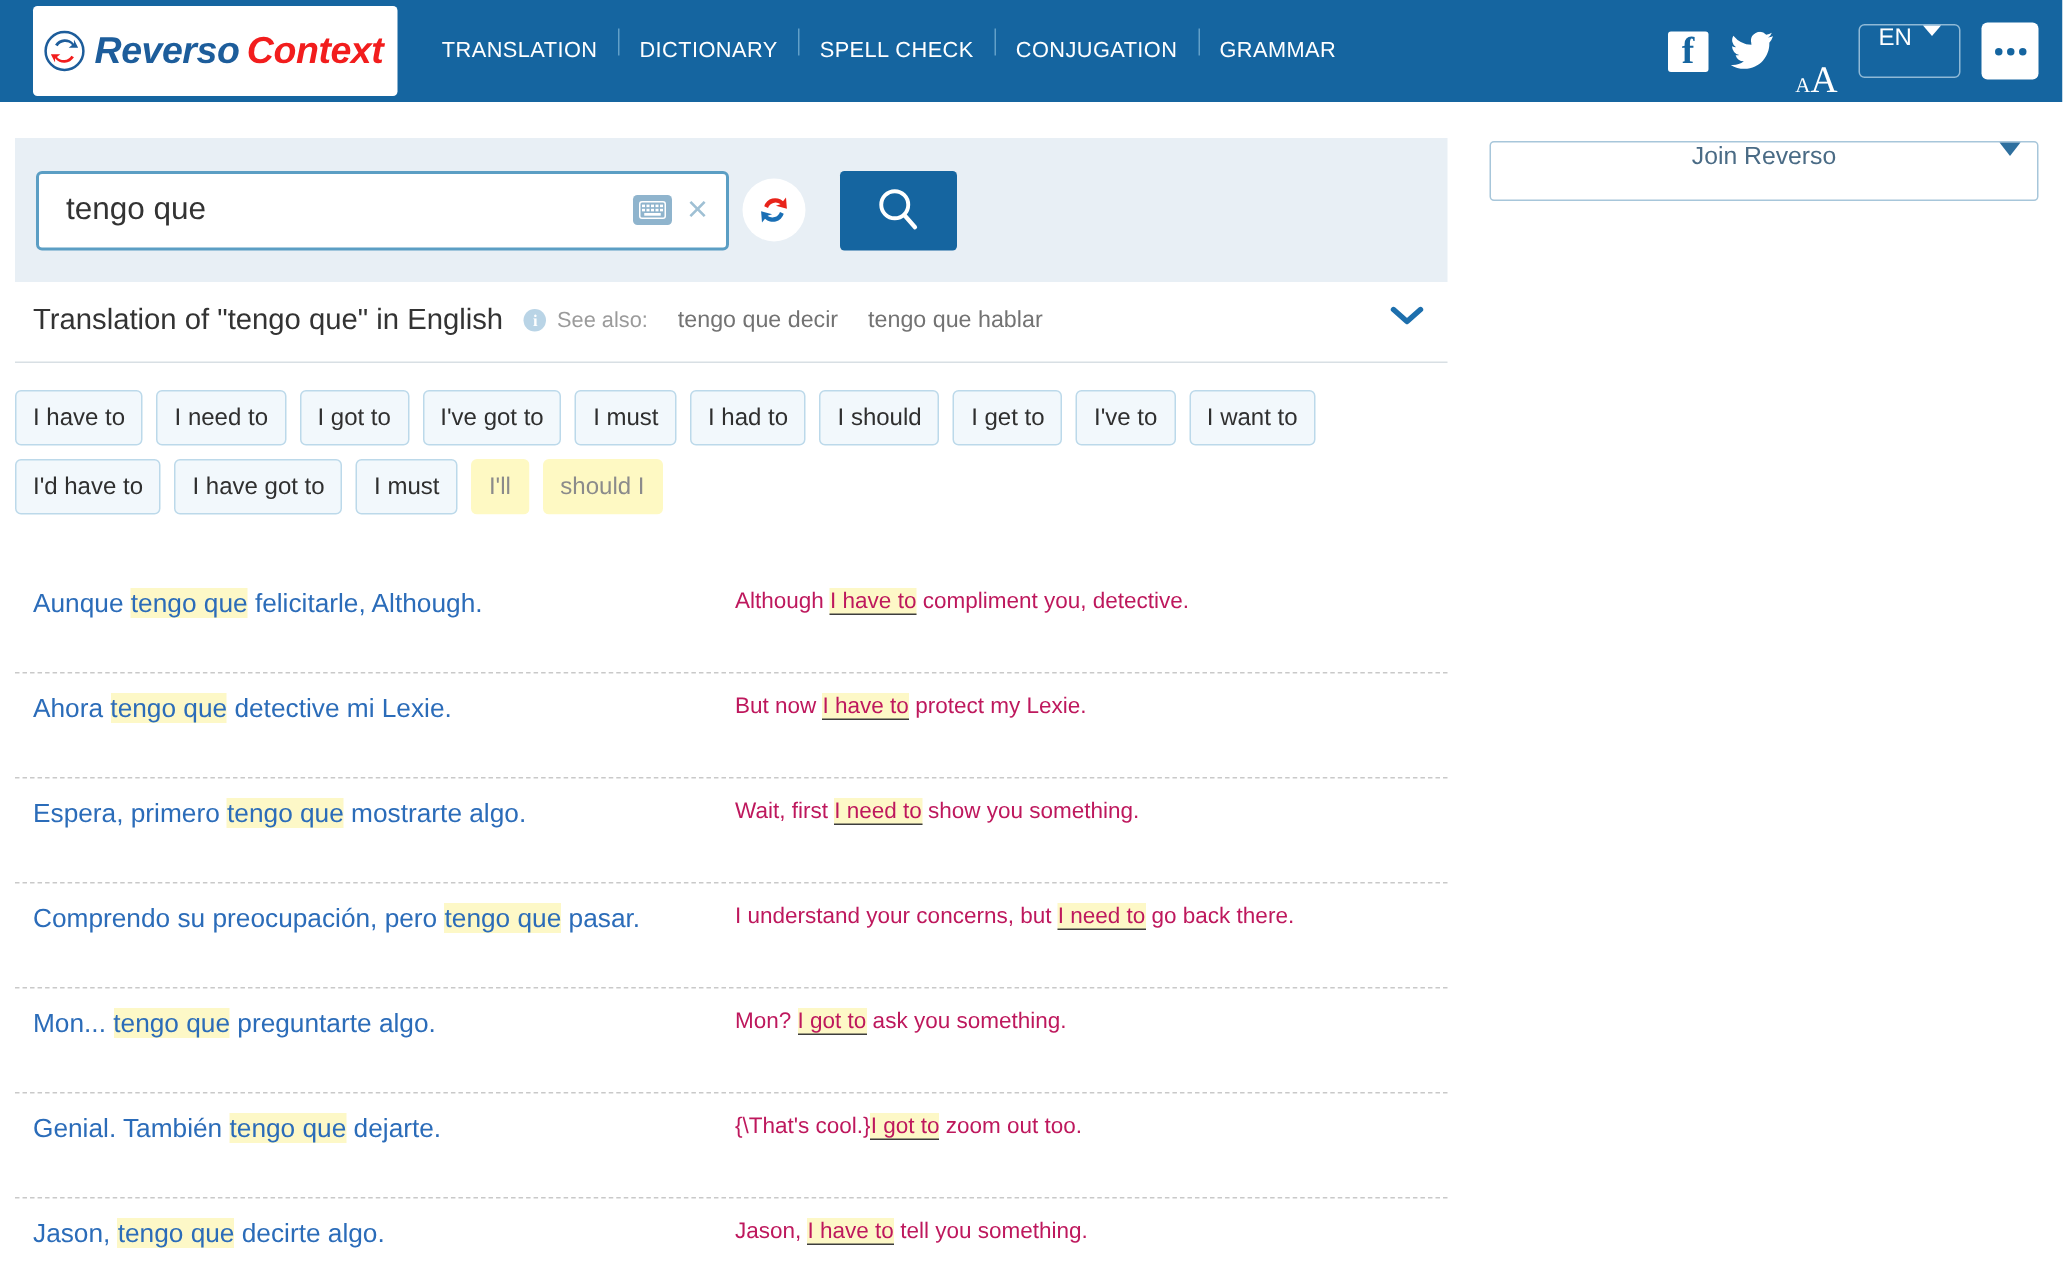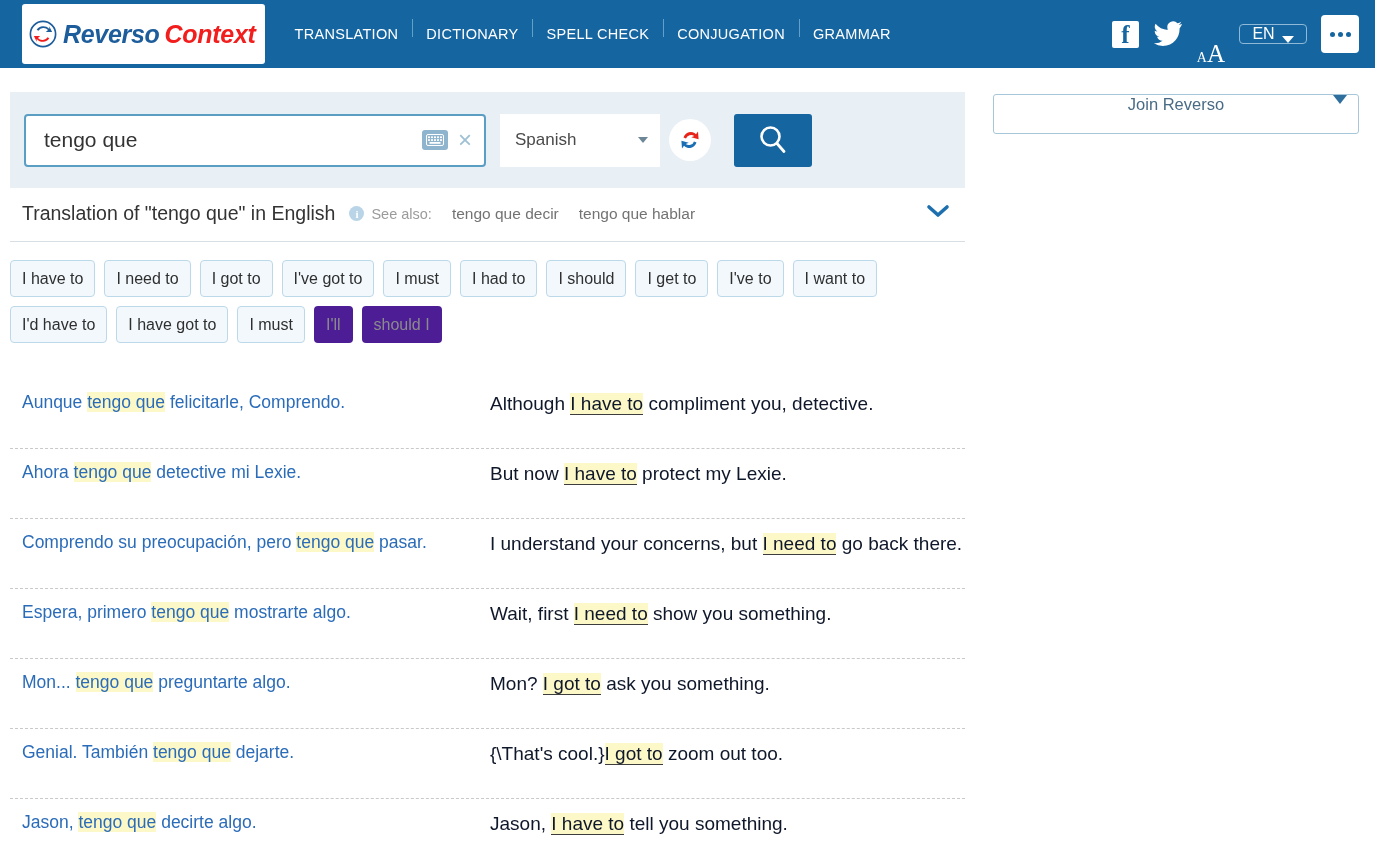--- a/index.html
+++ b/index.html
@@ -104,24 +104,24 @@
     line-height: 1;
     white-space: nowrap;
     margin-top: 38px;
   }
   .aa-icon .small { font-size: 14px; }
   .aa-icon .big { font-size: 25px; }
 
   .lang-btn {
     border: 1px solid #8fb9d6;
     border-radius: 4px;
-    height: 20px;
+    height: 36px;
     min-width: 68px;
     display: flex;
-    align-items: flex-end;
+    align-items: flex-start;
     justify-content: center;
     gap: 7px;
     color: #ffffff;
     font-size: 16px;
     padding: 0 9px;
     box-sizing: border-box;
     cursor: pointer;
   }
   .caret-white {
     width: 0; height: 0;
@@ -293,21 +293,21 @@
     height: 37px;
     padding: 0 11px;
     display: flex; align-items: center;
     font-size: 16px;
     color: #2f2f2f;
     box-sizing: border-box;
     cursor: pointer;
     white-space: nowrap;
   }
   .chip.muted {
-    background: #4c1d95;
+    background: #fef9c3;
     border-color: transparent;
     color: #8b8b8b;
   }
 
   
   .examples { margin: 36px 0 0 10px; width: 955px; }
   .ex-row {
     display: flex;
     align-items: flex-start;
     border-bottom: 1px dashed #c9c9c9;
@@ -319,22 +319,22 @@
     flex: 0 0 480px;
     padding-left: 12px;
     box-sizing: border-box;
     font-size: 17.5px;
     color: #2b6cb9;
     line-height: 1.35;
     cursor: pointer;
   }
   .ex-tgt {
     flex: 1;
-    font-size: 19px;
-    color: #0f172a;
+    font-size: 15px;
+    color: #be185d;
     line-height: 1.35;
     cursor: pointer;
   }
   .hl { background: #fdf8c7; }
   .hl-u { background: #fdf8c7; border-bottom: 1px solid #3d3d3d; }
 
   
   .join-box {
     border: 1px solid #a7c6da;
     border-radius: 3px;
@@ -424,24 +424,20 @@
               <rect x="8" y="5.2" width="2" height="1.7"></rect>
                 <rect x="11" y="5.2" width="2" height="1.7"></rect>
               <rect x="14" y="5.2" width="2" height="1.7"></rect>
               <rect x="3.5" y="8" width="11" height="1.8"></rect>
             </g>
           </svg>
         </span>
         <span class="clear-x">×</span>
       </div>
 
-      <div class="sel sel-src">
-        <span>Spanish</span>
-        <span class="caret-gray"></span>
-      </div>
 
       <div class="swap">
         <svg width="28" height="28" viewBox="0 0 28 28">
           <path d="M7.5 11.5 A7.6 7.6 0 0 1 20 8.2 L22 5.6 L22.6 13.2 L15.3 11.2 L18.3 10.1 A5.4 5.4 0 0 0 10 12.6 Z" fill="#e8231a"></path>
           <path d="M20.5 16.5 A7.6 7.6 0 0 1 8 19.8 L6 22.4 L5.4 14.8 L12.7 16.8 L9.7 17.9 A5.4 5.4 0 0 0 18 15.4 Z" fill="#1a6fb5"></path>
         </svg>
       </div>
 
 
       <button class="go-btn">
@@ -478,34 +474,34 @@
         <div class="chip">I want to</div>
         <div class="chip">I'd have to</div>
         <div class="chip">I have got to</div>
         <div class="chip">I must</div>
         <div class="chip muted">I'll</div>
         <div class="chip muted">should I</div>
       </div>
 
     <div class="examples">
         <div class="ex-row">
-          <div class="ex-src"><span>Aunque </span><span class="hl">tengo que</span><span> felicitarle, Comprendo.</span></div>
+          <div class="ex-src"><span>Aunque </span><span class="hl">tengo que</span><span> felicitarle, Although.</span></div>
           <div class="ex-tgt"><span>Although </span><span class="hl-u">I have to</span><span> compliment you, detective.</span></div>
         </div>
         <div class="ex-row">
           <div class="ex-src"><span>Ahora </span><span class="hl">tengo que</span><span> detective mi Lexie.</span></div>
           <div class="ex-tgt"><span>But now </span><span class="hl-u">I have to</span><span> protect my Lexie.</span></div>
         </div>
         <div class="ex-row">
+          <div class="ex-src"><span>Espera, primero </span><span class="hl">tengo que</span><span> mostrarte algo.</span></div>
+          <div class="ex-tgt"><span>Wait, first </span><span class="hl-u">I need to</span><span> show you something.</span></div>
+        </div>
+        <div class="ex-row">
           <div class="ex-src"><span>Comprendo su preocupación, pero </span><span class="hl">tengo que</span><span> pasar.</span></div>
           <div class="ex-tgt"><span>I understand your concerns, but </span><span class="hl-u">I need to</span><span> go back there.</span></div>
-        </div>
-        <div class="ex-row">
-          <div class="ex-src"><span>Espera, primero </span><span class="hl">tengo que</span><span> mostrarte algo.</span></div>
-          <div class="ex-tgt"><span>Wait, first </span><span class="hl-u">I need to</span><span> show you something.</span></div>
         </div>
         <div class="ex-row">
           <div class="ex-src"><span>Mon... </span><span class="hl">tengo que</span><span> preguntarte algo.</span></div>
           <div class="ex-tgt"><span>Mon? </span><span class="hl-u">I got to</span><span> ask you something.</span></div>
         </div>
         <div class="ex-row">
           <div class="ex-src"><span>Genial. También </span><span class="hl">tengo que</span><span> dejarte.</span></div>
           <div class="ex-tgt"><span>{\That's cool.}</span><span class="hl-u">I got to</span><span> zoom out too.</span></div>
         </div>
         <div class="ex-row">

